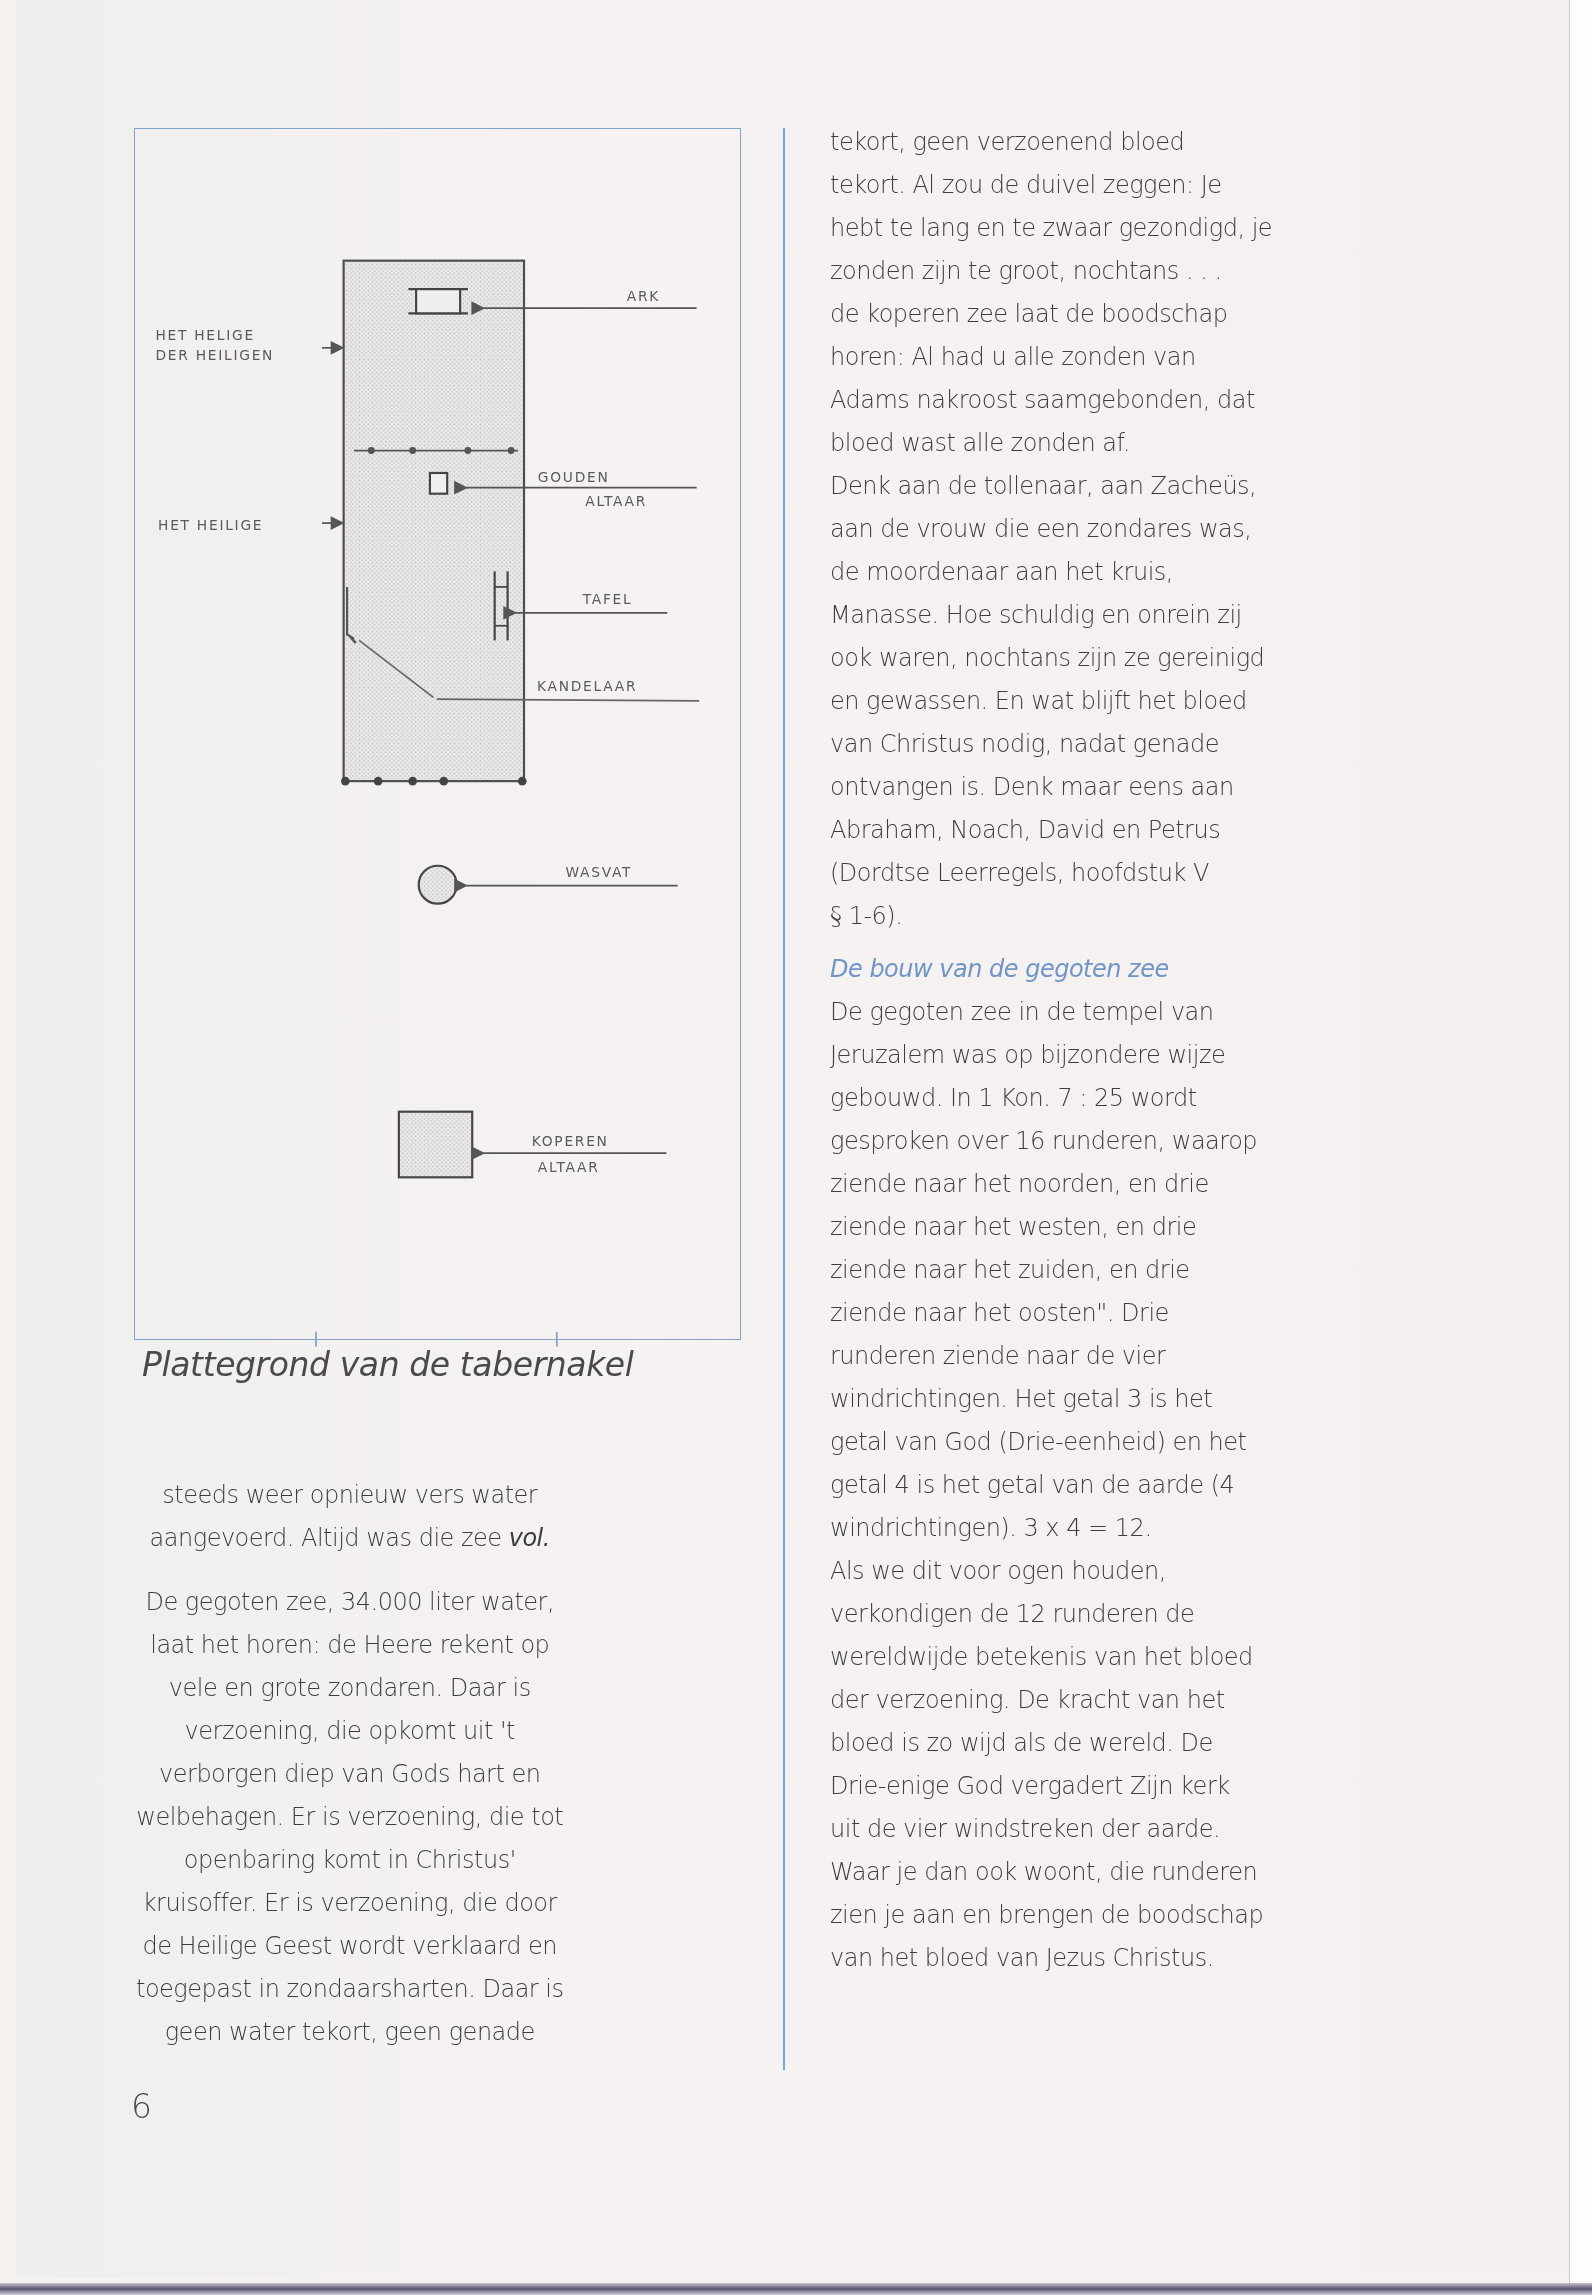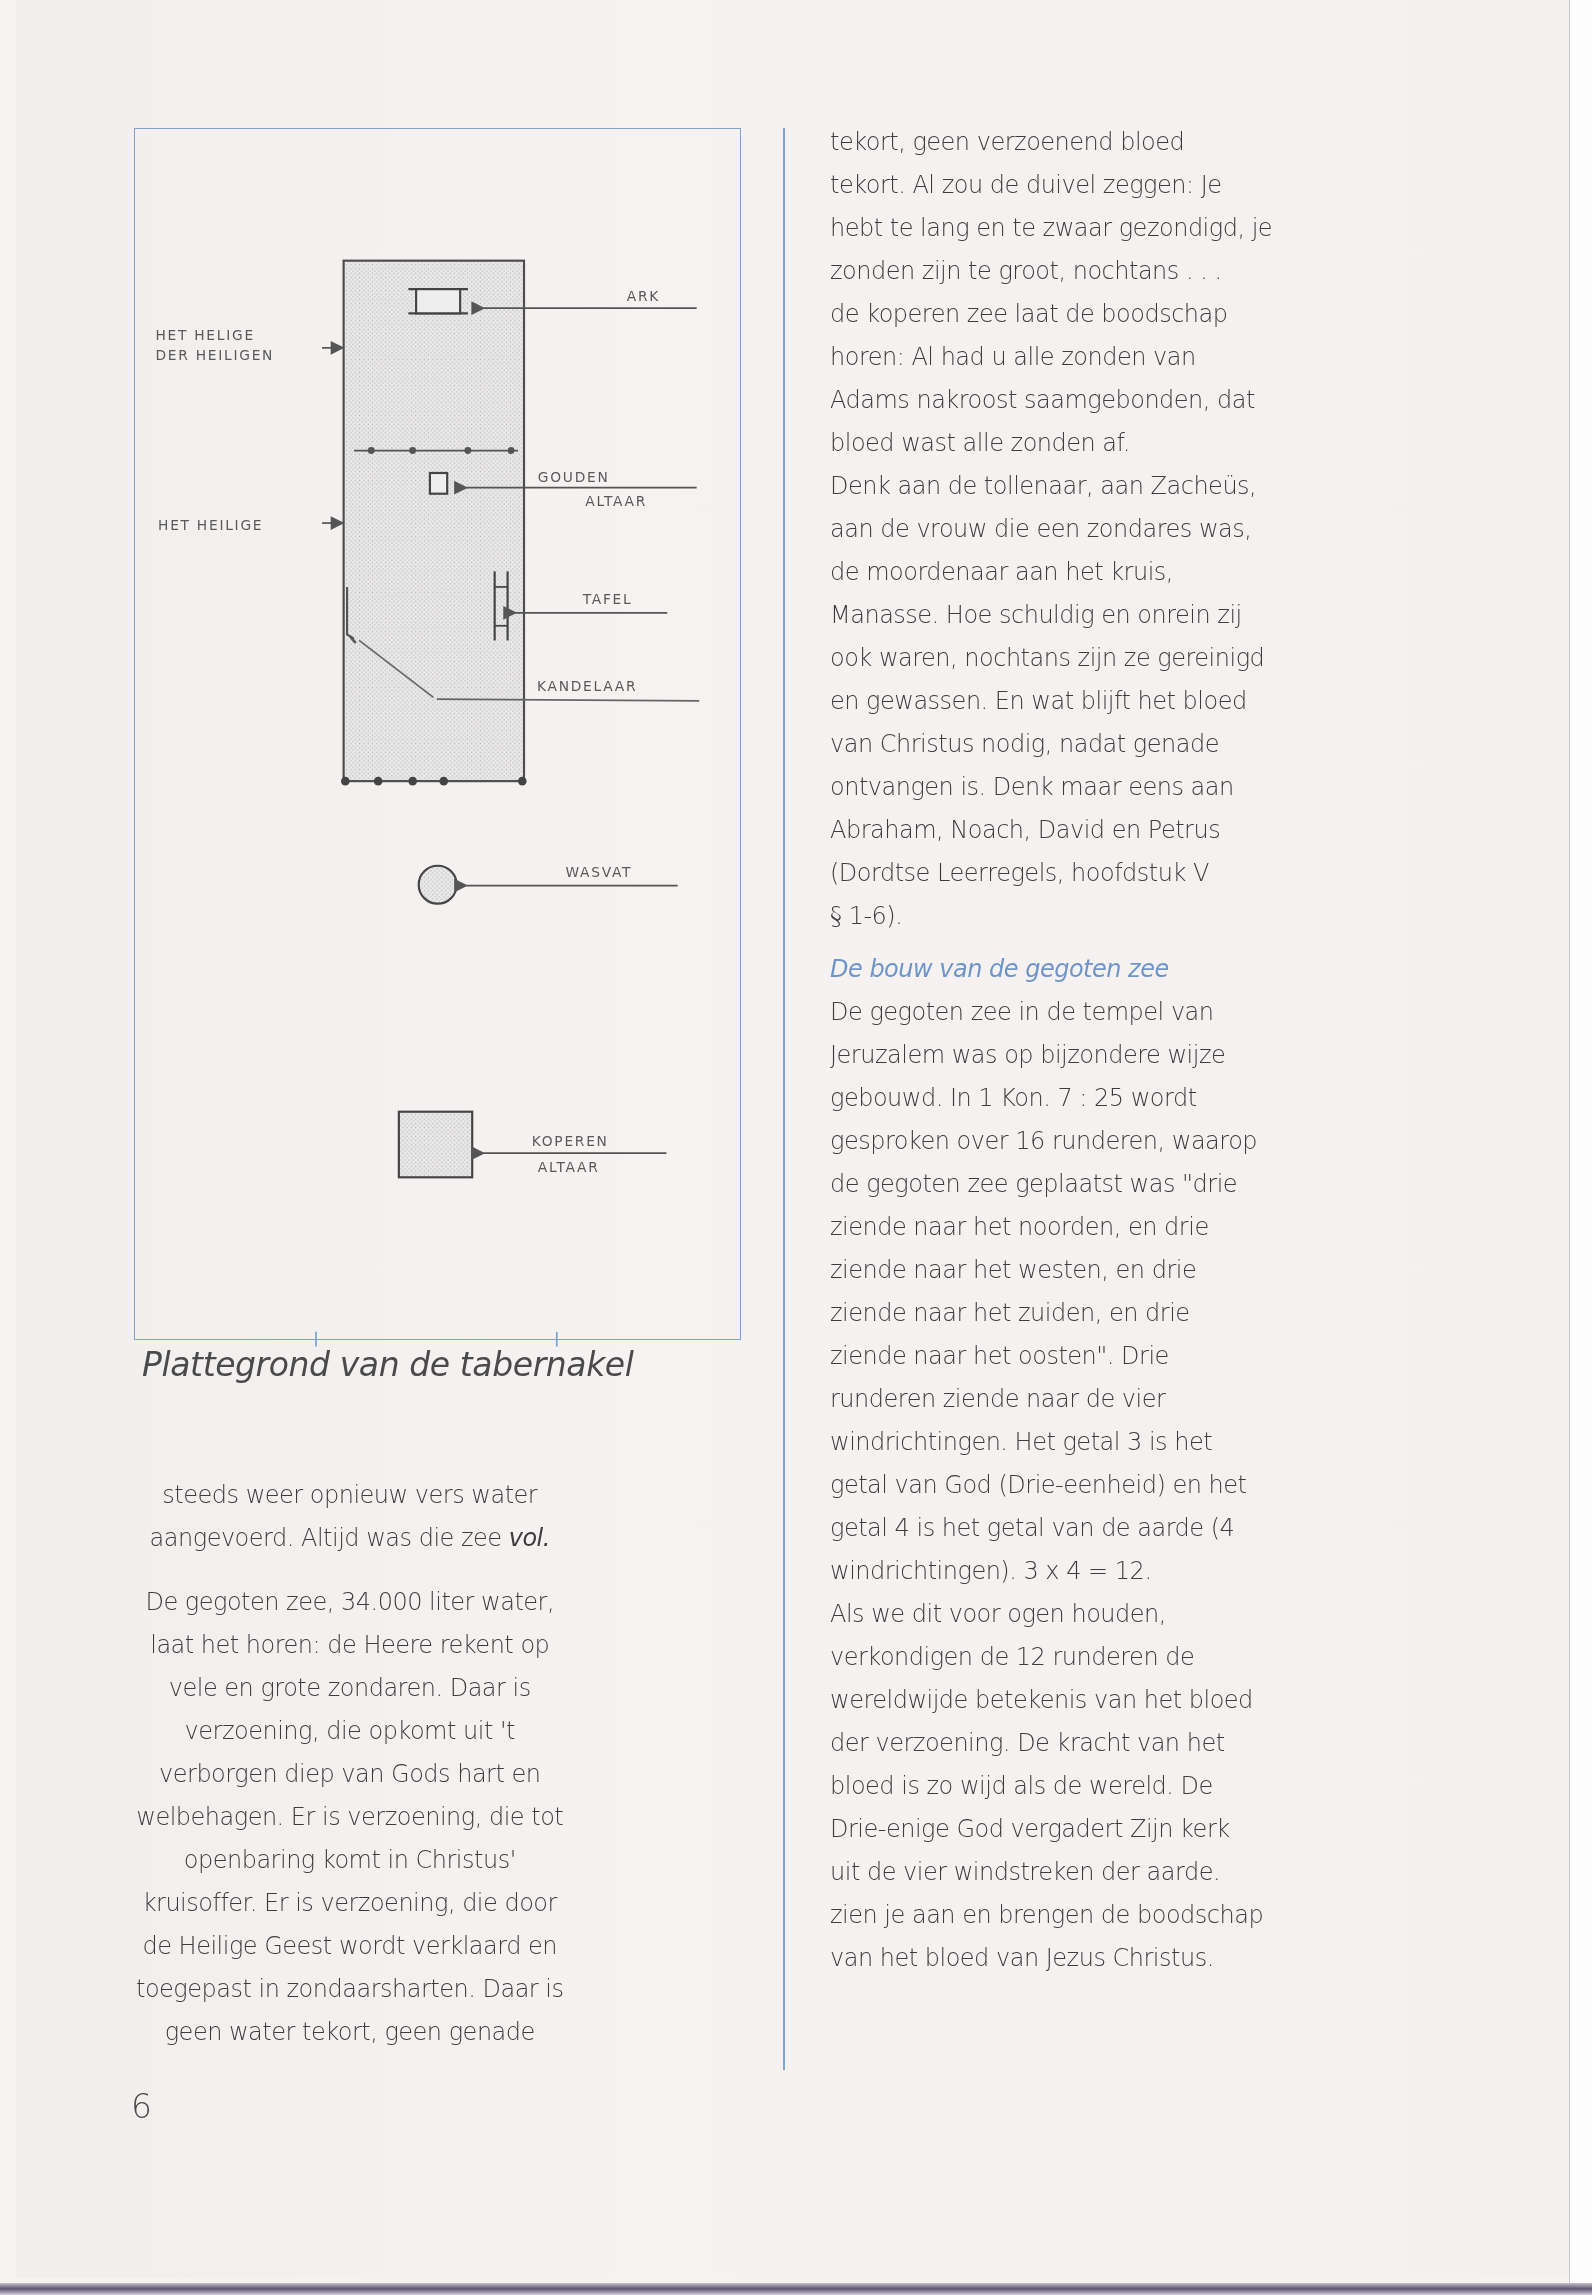--- a/index.html
+++ b/index.html
@@ -178,36 +178,36 @@
   <span class="line">ontvangen is. Denk maar eens aan</span>
   <span class="line">Abraham, Noach, David en Petrus</span>
   <span class="line">(Dordtse Leerregels, hoofdstuk V</span>
   <span class="line">§ 1-6).</span>
   <span class="gap" style="height:10.4px"></span>
   <span class="line heading">De bouw van de gegoten zee</span>
   <span class="line">De gegoten zee in de tempel van</span>
   <span class="line">Jeruzalem was op bijzondere wijze</span>
   <span class="line">gebouwd. In 1 Kon. 7  :  25 wordt</span>
   <span class="line">gesproken over 16 runderen, waarop</span>
-  <span class="line">de gegoten zee geplaatst was "drie</span>
   <span class="line">ziende naar het noorden, en drie</span>
   <span class="line">ziende naar het westen, en drie</span>
   <span class="line">ziende naar het zuiden, en drie</span>
   <span class="line">ziende naar het oosten". Drie</span>
   <span class="line">runderen ziende naar de vier</span>
   <span class="line">windrichtingen. Het getal 3 is het</span>
   <span class="line">getal van God (Drie-eenheid) en het</span>
   <span class="line">getal 4 is het getal van de aarde (4</span>
   <span class="line">windrichtingen). 3 x 4 = 12.</span>
   <span class="line">Als we dit voor ogen houden,</span>
   <span class="line">verkondigen de 12 runderen de</span>
   <span class="line">wereldwijde betekenis van het bloed</span>
   <span class="line">der verzoening. De kracht van het</span>
   <span class="line">bloed is zo wijd als de wereld. De</span>
   <span class="line">Drie-enige God vergadert Zijn kerk</span>
   <span class="line">uit de vier windstreken der aarde.</span>
+  <span class="line">Waar je dan ook woont, die runderen</span>
   <span class="line">zien je aan en brengen de boodschap</span>
   <span class="line">van het bloed van Jezus Christus.</span>
   <span class="gap" style="height:19px"></span>
 </div>
 
 <div class="page-number">6</div>
 
 
 </body></html>

